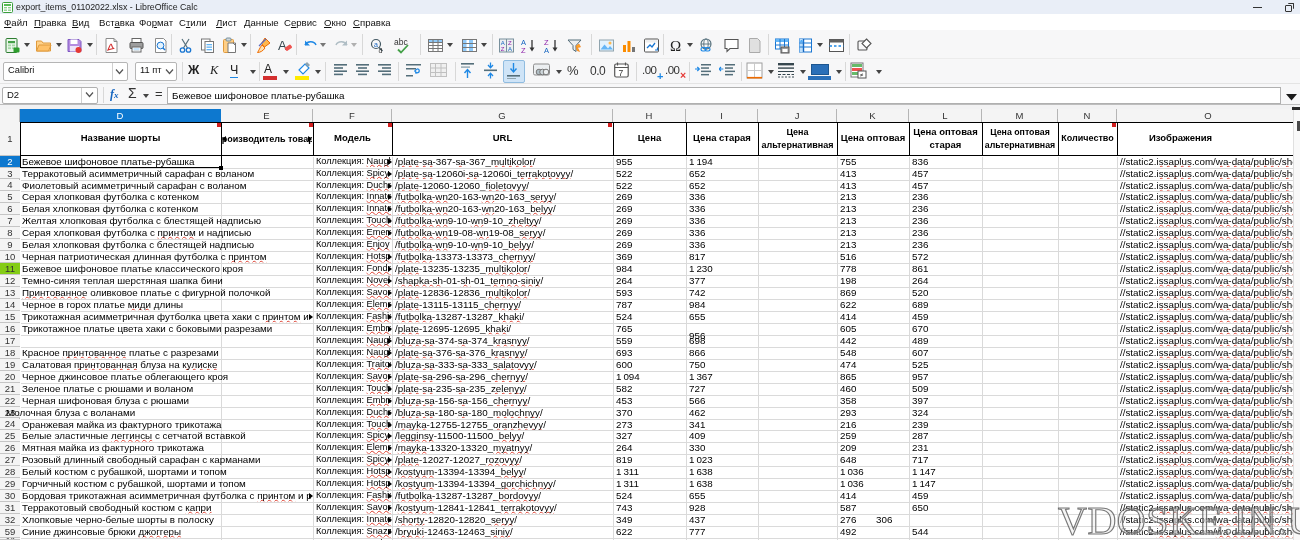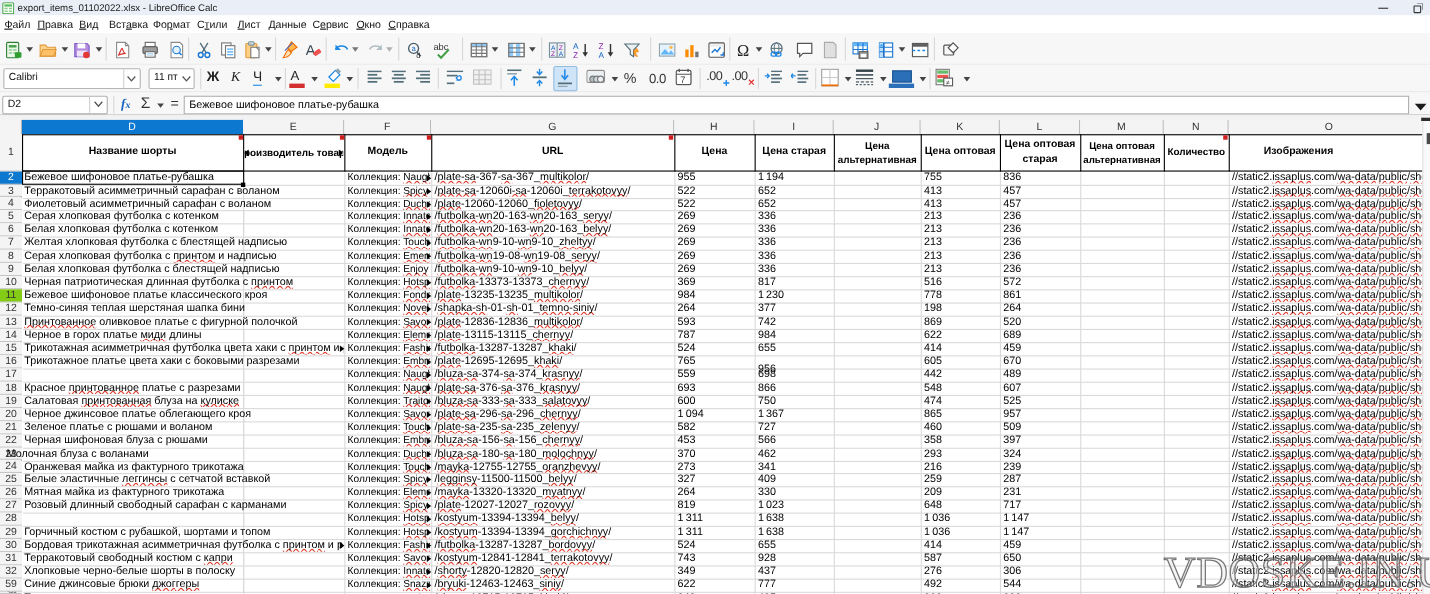--- a/index.html
+++ b/index.html
@@ -793,20 +793,21 @@
 <div class="cell" style="left:1120px;top:442.40px;width:180px;height:11.95px">//static2.<span class="sq">issaplus</span>.com/<span class="sq">wa-data</span>/<span class="sq">public</span>/<span class="sq">shop</span></div>
 <div class="cell" style="left:22px;top:454.35px;width:290px;height:11.95px">Розовый длинный свободный сарафан с карманами</div>
 <div class="cell cellclip" style="left:316px;top:454.35px;width:75px;height:11.95px;font-size:9.2px">Коллекция: <span class="sq">Spicy</span></div>
 <div class="clip clipR" style="left:388px;top:457.35px"></div>
 <div class="cell" style="left:395px;top:454.35px;width:217px;height:11.95px">/<span class="sq">plate</span>-12027-12027_<span class="sq">rozovyy</span>/</div>
 <div class="cell num" style="left:616px;top:454.35px;width:70px;height:11.95px">819</div>
 <div class="cell num" style="left:689px;top:454.35px;width:70px;height:11.95px">1 023</div>
 <div class="cell num" style="left:840px;top:454.35px;width:70px;height:11.95px">648</div>
 <div class="cell num" style="left:912px;top:454.35px;width:70px;height:11.95px">717</div>
 <div class="cell" style="left:1120px;top:454.35px;width:180px;height:11.95px">//static2.<span class="sq">issaplus</span>.com/<span class="sq">wa-data</span>/<span class="sq">public</span>/<span class="sq">shop</span></div>
+<div class="cell" style="left:22px;top:466.30px;width:290px;height:11.95px">Белый костюм с рубашкой, шортами и топом</div>
 <div class="cell cellclip" style="left:316px;top:466.30px;width:75px;height:11.95px;font-size:9.2px">Коллекция: <span class="sq">Hotspot</span></div>
 <div class="clip clipR" style="left:388px;top:469.30px"></div>
 <div class="cell" style="left:395px;top:466.30px;width:217px;height:11.95px">/<span class="sq">kostyum</span>-13394-13394_<span class="sq">belyy</span>/</div>
 <div class="cell num" style="left:616px;top:466.30px;width:70px;height:11.95px">1 311</div>
 <div class="cell num" style="left:689px;top:466.30px;width:70px;height:11.95px">1 638</div>
 <div class="cell num" style="left:840px;top:466.30px;width:70px;height:11.95px">1 036</div>
 <div class="cell num" style="left:912px;top:466.30px;width:70px;height:11.95px">1 147</div>
 <div class="cell" style="left:1120px;top:466.30px;width:180px;height:11.95px">//static2.<span class="sq">issaplus</span>.com/<span class="sq">wa-data</span>/<span class="sq">public</span>/<span class="sq">shop</span></div>
 <div class="cell" style="left:22px;top:478.25px;width:290px;height:11.95px">Горчичный костюм с рубашкой, шортами и топом</div>
 <div class="cell cellclip" style="left:316px;top:478.25px;width:75px;height:11.95px;font-size:9.2px">Коллекция: <span class="sq">Hotspot</span></div>
@@ -836,21 +837,21 @@
 <div class="cell num" style="left:840px;top:502.15px;width:70px;height:11.95px">587</div>
 <div class="cell num" style="left:912px;top:502.15px;width:70px;height:11.95px">650</div>
 <div class="cell" style="left:1120px;top:502.15px;width:180px;height:11.95px">//static2.<span class="sq">issaplus</span>.com/<span class="sq">wa-data</span>/<span class="sq">public</span>/<span class="sq">shop</span></div>
 <div class="cell" style="left:22px;top:514.10px;width:290px;height:11.95px">Хлопковые черно-белые шорты в полоску</div>
 <div class="cell cellclip" style="left:316px;top:514.10px;width:75px;height:11.95px;font-size:9.2px">Коллекция: <span class="sq">Innate</span></div>
 <div class="clip clipR" style="left:388px;top:517.10px"></div>
 <div class="cell" style="left:395px;top:514.10px;width:217px;height:11.95px">/<span class="sq">shorty</span>-12820-12820_<span class="sq">seryy</span>/</div>
 <div class="cell num" style="left:616px;top:514.10px;width:70px;height:11.95px">349</div>
 <div class="cell num" style="left:689px;top:514.10px;width:70px;height:11.95px">437</div>
 <div class="cell num" style="left:840px;top:514.10px;width:70px;height:11.95px">276</div>
-<div class="cell num" style="left:912px;top:514.10px;width:70px;height:11.95px">306</div>
+<div class="cell num" style="left:876px;top:514.10px;width:70px;height:11.95px">306</div>
 <div class="cell" style="left:1120px;top:514.10px;width:180px;height:11.95px">//static2.<span class="sq">issaplus</span>.com/<span class="sq">wa-data</span>/<span class="sq">public</span>/<span class="sq">shop</span></div>
 <div class="cell" style="left:22px;top:526.05px;width:290px;height:11.95px">Синие джинсовые брюки <span class="sq">джоггеры</span></div>
 <div class="cell cellclip" style="left:316px;top:526.05px;width:75px;height:11.95px;font-size:9.2px">Коллекция: <span class="sq">Snazzy</span></div>
 <div class="clip clipR" style="left:388px;top:529.05px"></div>
 <div class="cell" style="left:395px;top:526.05px;width:217px;height:11.95px">/<span class="sq">bryuki</span>-12463-12463_<span class="sq">siniy</span>/</div>
 <div class="cell num" style="left:616px;top:526.05px;width:70px;height:11.95px">622</div>
 <div class="cell num" style="left:689px;top:526.05px;width:70px;height:11.95px">777</div>
 <div class="cell num" style="left:840px;top:526.05px;width:70px;height:11.95px">492</div>
 <div class="cell num" style="left:912px;top:526.05px;width:70px;height:11.95px">544</div>
 <div class="cell" style="left:1120px;top:526.05px;width:180px;height:11.95px">//static2.<span class="sq">issaplus</span>.com/<span class="sq">wa-data</span>/<span class="sq">public</span>/<span class="sq">shop</span></div>

